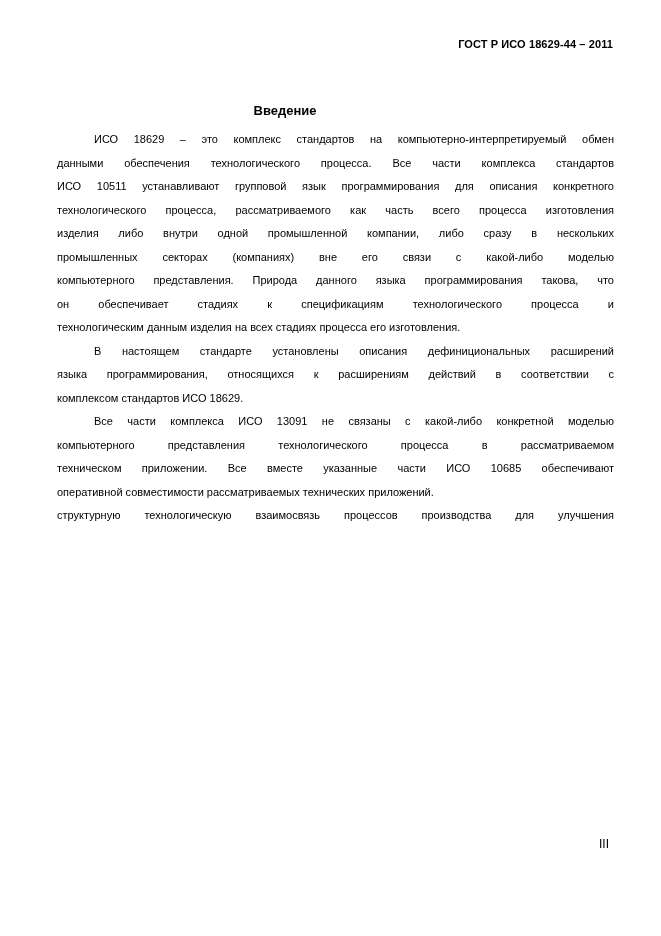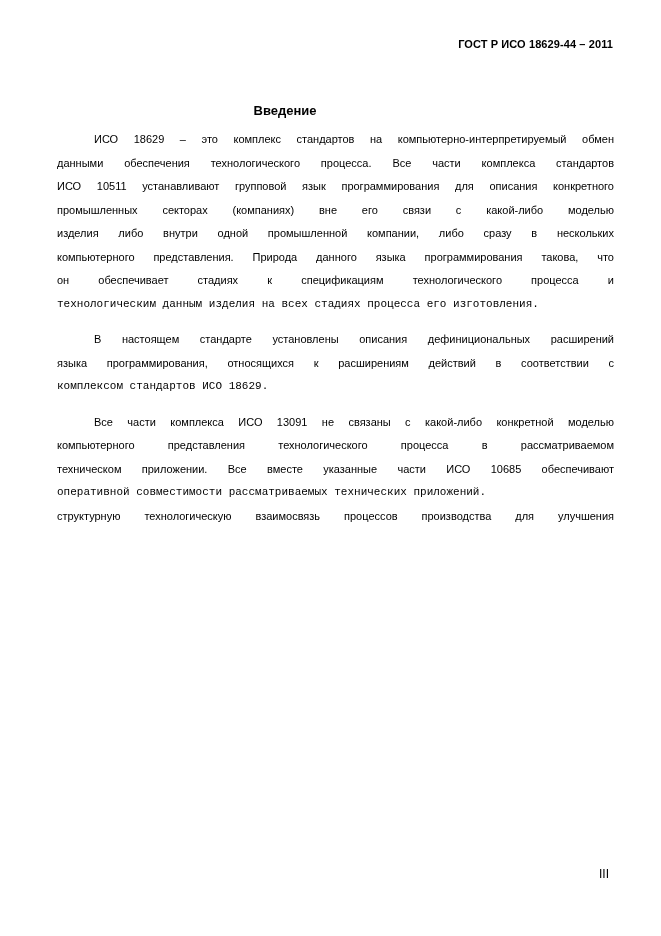--- a/index.html
+++ b/index.html
@@ -3,40 +3,41 @@
   <meta charset="utf-8">
   <style>
     html, body { margin: 0; padding: 0; background: #ffffff; }
     body { width: 661px; height: 936px; position: relative; overflow: hidden;
            font-family: "Liberation Sans", sans-serif; color: #000; }
     .header { position: absolute; top: 38px; right: 48px; font-size: 11px; font-weight: bold; letter-spacing: 0.1px; }
     .title { position: absolute; top: 103px; left: 0; width: 570px; text-align: center;
              font-size: 13px; font-weight: bold; }
     .body { position: absolute; left: 57px; width: 557px; top: 128px; }
     .para { font-size: 11px; line-height: 23.5px; text-align: justify; margin: 0; text-indent: 37px; }
-    .para + .para { margin-top: 12px; }
+    .para + .para { }
     .line { display: block; text-align: justify; text-align-last: justify; white-space: nowrap; }
-    .line.last { text-align-last: left; font-family: Liberation Mono, monospace; }
+    .line.last { text-align-last: left; }
     .indent { padding-left: 37px; }
-    .pagenum { position: absolute; top: 867px; right: 52px; font-size: 12px; }
+    .pagenum { position: absolute; top: 837px; right: 52px; font-size: 12px; }
   </style>
 </head>
 <body>
 
 <div class="header">ГОСТ Р ИСО 18629-44 – 2011</div>
 
 <div class="title">Введение</div>
 
 <div class="body">
   <div class="para" style="text-indent:0">
     <span class="line indent">ИСО 18629 – это комплекс стандартов на компьютерно-интерпретируемый обмен</span>
     <span class="line">данными обеспечения технологического процесса. Все части комплекса стандартов</span>
     <span class="line">ИСО 10511 устанавливают групповой язык программирования для описания конкретного</span>
+    <span class="line">технологического процесса, рассматриваемого как часть всего процесса изготовления</span>
+    <span class="line">изделия либо внутри одной промышленной компании, либо сразу в нескольких</span>
     <span class="line">промышленных секторах (компаниях) вне его связи с какой-либо моделью</span>
-    <span class="line">изделия либо внутри одной промышленной компании, либо сразу в нескольких</span>
     <span class="line">компьютерного представления. Природа данного языка программирования такова, что</span>
     <span class="line">он обеспечивает стадиях к спецификациям технологического процесса и</span>
     <span class="line last">технологическим данным изделия на всех стадиях процесса его изготовления.</span>
   </div>
   <div class="para" style="text-indent:0">
     <span class="line indent">В настоящем стандарте установлены описания дефинициональных расширений</span>
     <span class="line">языка программирования, относящихся к расширениям действий в соответствии с</span>
     <span class="line last">комплексом стандартов ИСО 18629.</span>
   </div>
   <div class="para" style="text-indent:0">

